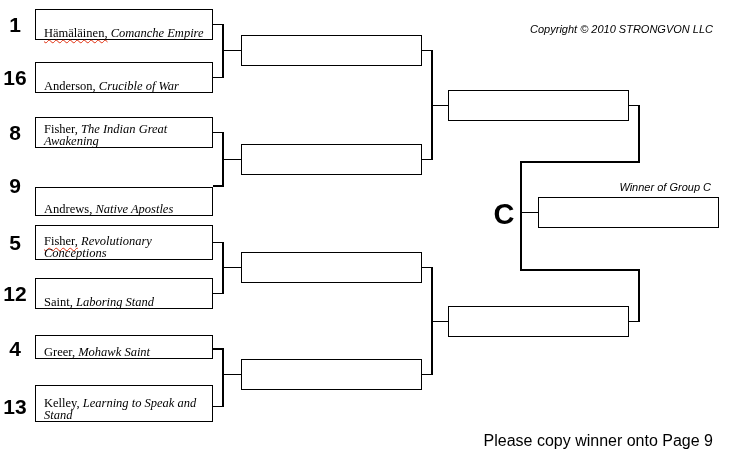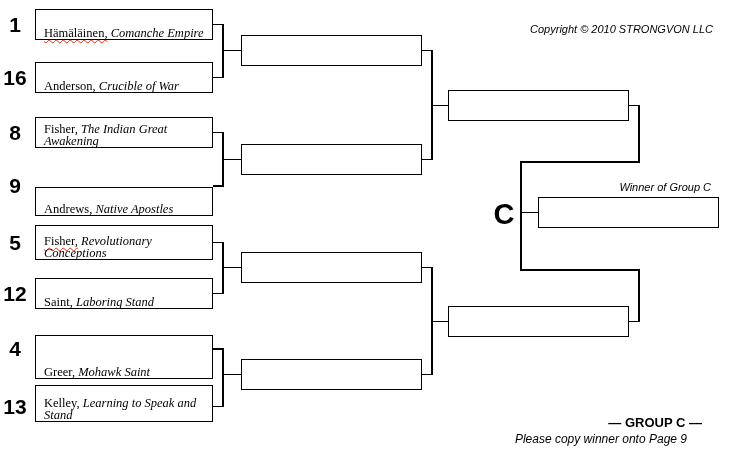--- a/index.html
+++ b/index.html
@@ -23,21 +23,21 @@
   
   .seed{position:absolute;left:0;width:30px;text-align:center;
         font-weight:bold;font-size:21px;line-height:22px;}
 
   
   .copyright{position:absolute;top:23px;right:16px;font-style:italic;font-size:11px;text-align:right;}
   .winner-label{position:absolute;top:181px;right:18px;font-style:italic;font-size:11px;}
   .group-letter{position:absolute;left:490px;top:200px;width:28px;text-align:center;
                 font-weight:bold;font-size:29px;line-height:29px;}
   .group-footer{position:absolute;top:415px;right:27px;font-weight:bold;font-size:13px;}
-  .footer-note{position:absolute;top:432px;right:42px;font-style:italic;font-size:12px;}
+  .footer-note{position:absolute;top:432px;right:16px;font-size:16px;}
 </style>
 </head>
 <body>
 
 <div class="page">
 
   <div class="copyright">Copyright © 2010 STRONGVON LLC</div>
 
   <div class="seed" style="top:13.5px">1</div>
   <div class="seed" style="top:66.5px">16</div>
@@ -65,21 +65,21 @@
       <span class="title">Native Apostles</span></div>
   </div>
   <div class="bx entry" style="top:225px;height:35px">
     <div class="etxt"><span class="sp-err">Fisher,</span>
       <span class="title">Revolutionary Conceptions</span></div>
   </div>
   <div class="bx entry" style="top:278px;height:31px">
     <div class="etxt"><span>Saint,</span>
       <span class="title">Laboring Stand</span></div>
   </div>
-  <div class="bx entry" style="top:335px;height:44px">
+  <div class="bx entry" style="top:335px;height:24px">
     <div class="etxt"><span>Greer,</span>
       <span class="title">Mohawk Saint</span></div>
   </div>
   <div class="bx entry" style="top:385px;height:37px">
     <div class="etxt"><span>Kelley,</span>
       <span class="title">Learning to Speak and Stand</span></div>
   </div>
 
   <div class="bx" style="left:241px;top:35px;width:181px;height:31px"></div>
   <div class="bx" style="left:241px;top:144px;width:181px;height:31px"></div>
@@ -125,16 +125,15 @@
 
   <div class="hl" style="left:629px;top:104.5px;width:10.5px"></div>
   <div class="vl" style="left:638px;top:104.5px;height:58px"></div>
   <div class="hl" style="left:520px;top:161px;width:119.5px"></div>
   <div class="vl" style="left:520px;top:161px;height:109.5px"></div>
   <div class="hl" style="left:520px;top:269px;width:119.5px"></div>
   <div class="vl" style="left:638px;top:269px;height:53px"></div>
   <div class="hl" style="left:629px;top:320.5px;width:10.5px"></div>
   <div class="hl" style="left:520px;top:211.5px;width:18px"></div>
 
-  <div class="group-footer">— GROUP C —</div>
   <div class="footer-note">Please copy winner onto Page 9</div>
 
 </div>
 
 </body></html>

